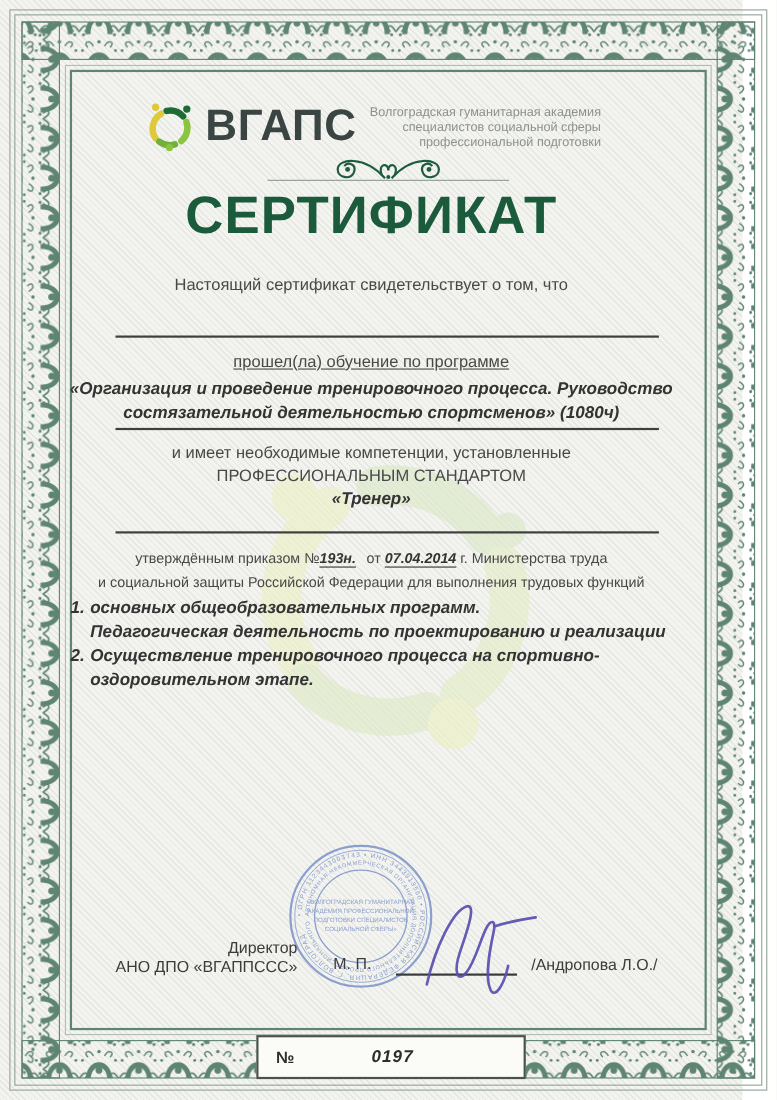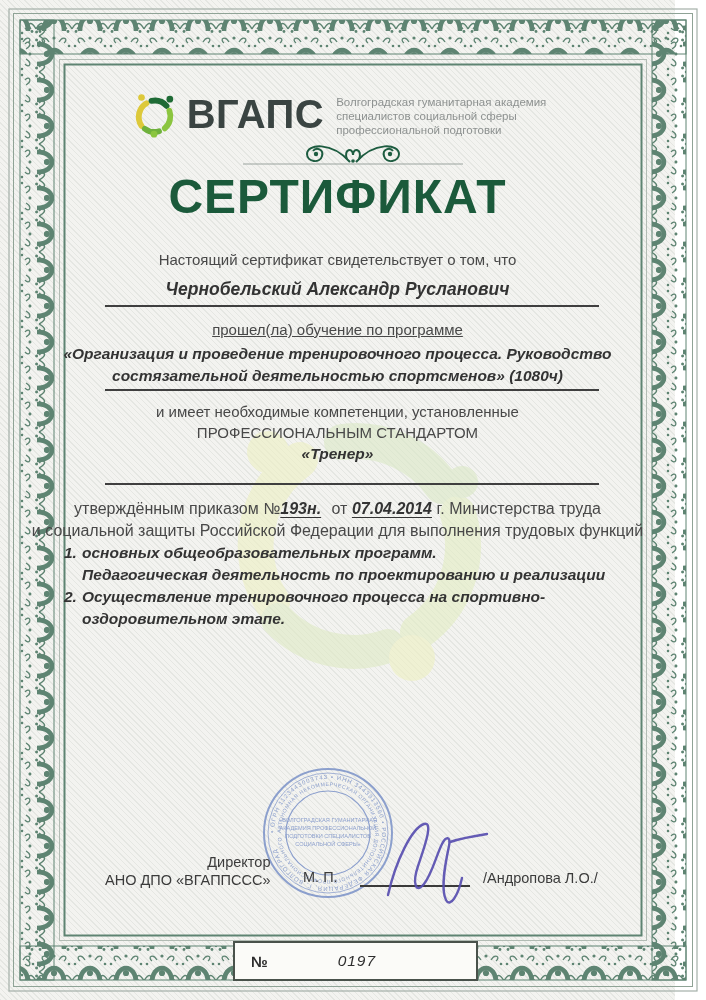--- a/index.html
+++ b/index.html
@@ -9,36 +9,36 @@
     background-image:repeating-linear-gradient(45deg, rgba(206,210,204,0.38) 0 1px, transparent 1px 4px);
   }
   .abs{position:absolute;}
   svg{display:block;}
   .layer-border{left:0;top:0;z-index:1;}
   .layer-watermark{left:150px;top:390px;z-index:0;opacity:.62;}
   .txt{left:0;right:0;text-align:center;color:#484848;font-size:15px;z-index:4;}
   .bolditalic{font-weight:bold;font-style:italic;color:#333;}
   .header-row{left:0;right:0;top:90px;display:flex;justify-content:center;align-items:flex-start;z-index:4;}
   .brand{font-size:40px;font-weight:800;color:#3a4442;letter-spacing:.5px;line-height:48px;margin:0 12px 0 8px;}
-  .orglines{padding-top:5px;text-align:left;font-size:11.5px;line-height:14px;color:#8d9190;}
+  .orglines{padding-top:5px;text-align:right;font-size:11.5px;line-height:14px;color:#8d9190;}
   .title{top:163px;font-size:48px;line-height:68px;font-weight:bold;color:#1b5a3b;letter-spacing:1px;z-index:4;}
   .divider{position:absolute;left:105px;width:494px;height:2px;background:#3f3f3f;z-index:4;}
   .name{top:279px;font-size:17.5px;}
   .program{line-height:22px;font-size:15.5px;}
   .uline{text-decoration:underline;text-underline-offset:3px;}
-  .order-line{font-size:16px;}
+  .order-line{font-size:13px;}
   .funcs{position:absolute;left:64px;width:590px;top:542px;z-index:4;text-align:left;}
   .func-row{display:flex;font-size:15.5px;line-height:22px;}
   .func-num{width:18px;flex:none;font-weight:bold;font-style:italic;color:#333;}
   .func-lines span{display:block;}
   .sig-label{position:absolute;font-size:14.5px;color:#3b3b3b;z-index:6;text-align:right;}
   .plate{position:absolute;left:233px;top:941px;width:245px;height:40px;background:#fbfbf8;
     border:2px solid #49524b;box-sizing:border-box;z-index:6;display:flex;align-items:center;}
   .plate-num-label{font-size:15px;font-weight:bold;color:#2e2e2e;margin-left:16px;}
-  .plate-num-value{flex:1;text-align:center;font-size:15.5px;font-weight:normal;font-style:italic;
+  .plate-num-value{flex:1;text-align:center;font-size:15.5px;font-weight:bold;font-style:italic;
     letter-spacing:1px;color:#2e2e2e;margin-right:30px;}
   .sig-line{position:absolute;left:360px;top:885px;width:110px;height:2px;background:#3a3a3a;z-index:5;}
 </style>
 </head>
 <body>
 
 <div class="page">
 
   <svg class="abs layer-watermark" width="420" height="330" viewBox="0 0 420 330">
     <g fill="none" stroke-linecap="round">
@@ -123,21 +123,20 @@
       <path d="M104 22 C100 12 110 10 110 18 C110 10 120 12 116 22"></path>
     </g>
     <circle cx="73" cy="17" r="2.2" fill="#1d5c40"></circle>
     <circle cx="147" cy="17" r="2.2" fill="#1d5c40"></circle>
     <circle cx="110" cy="24" r="1.8" fill="#1d5c40"></circle>
   </svg>
 
   <div class="abs txt title">СЕРТИФИКАТ</div>
 
   <div class="abs txt" style="top:251px;">Настоящий сертификат свидетельствует о том, что</div>
-  <div class="abs txt name bolditalic">Чернобельский Александр Русланович</div>
   <div class="divider" style="top:305px;"></div>
 
   <div class="abs txt" style="top:321px;text-decoration:underline;">прошел(ла) обучение по программе</div>
   <div class="abs txt program bolditalic" style="top:343px;">
     <span style="display:block">«Организация и проведение тренировочного процесса. Руководство</span>
     <span style="display:block">состязательной деятельностью спортсменов» (1080ч)</span>
   </div>
   <div class="divider" style="top:389px;"></div>
 
   <div class="abs txt" style="top:403px;">и имеет необходимые компетенции, установленные</div>

